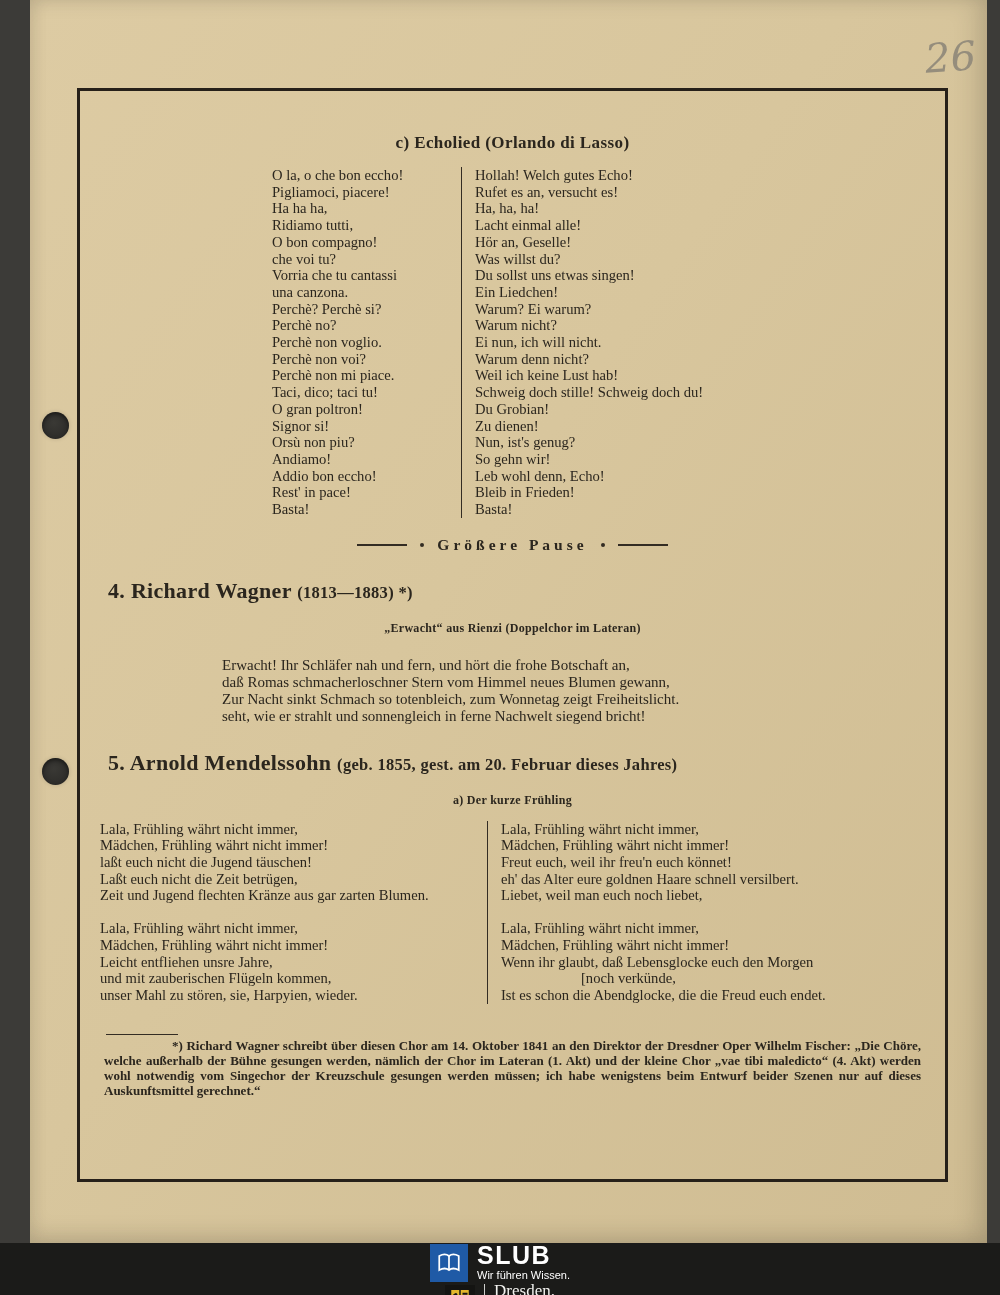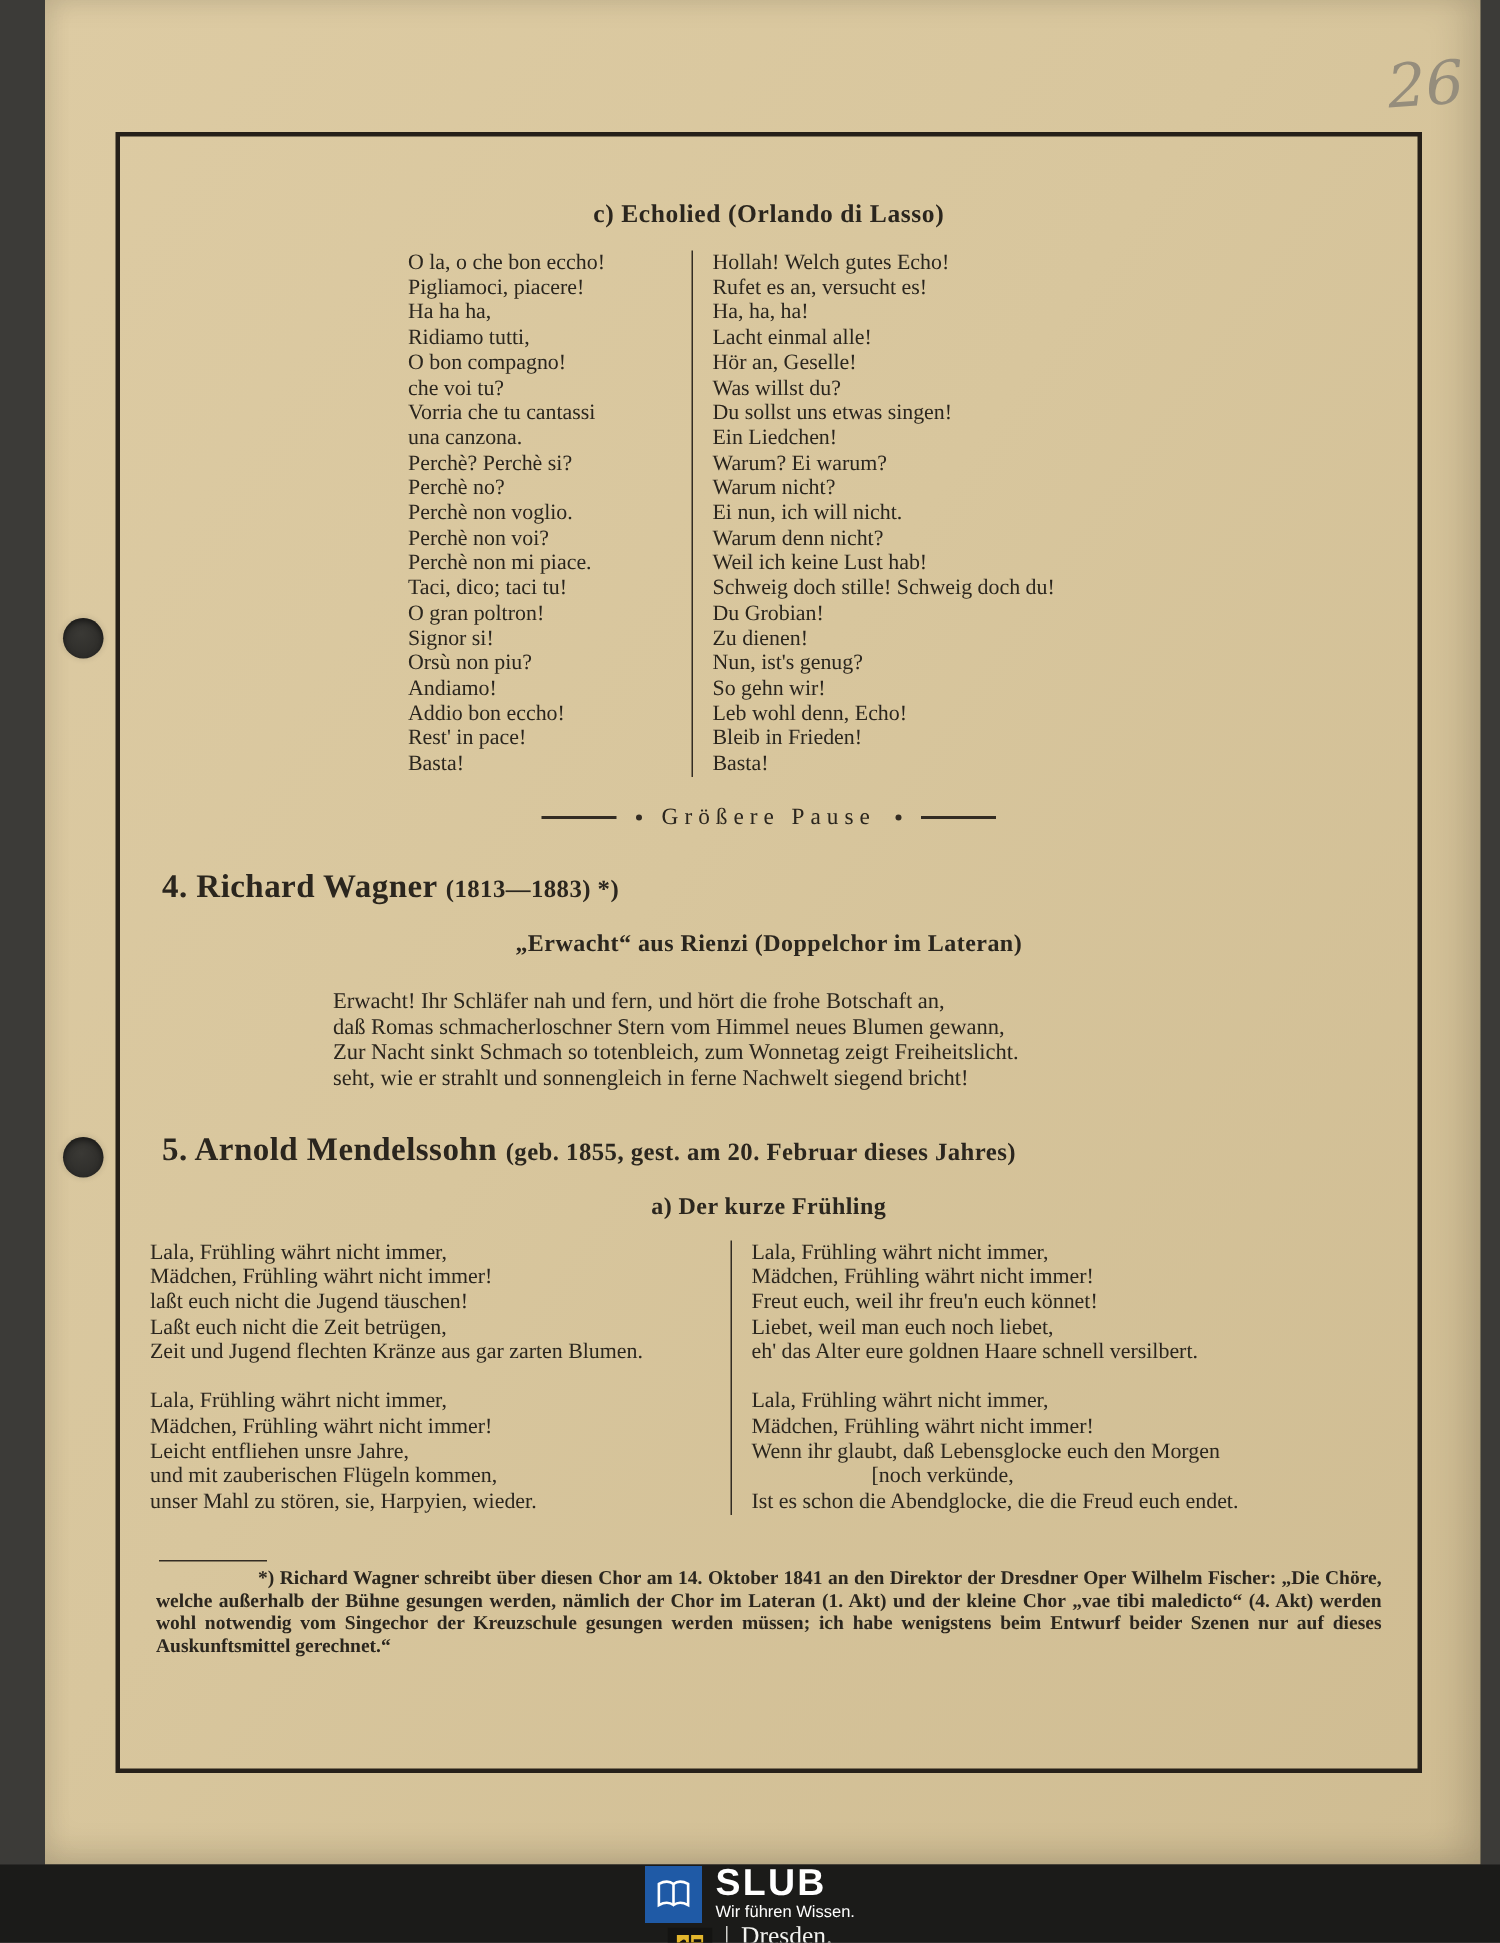--- a/index.html
+++ b/index.html
@@ -31,25 +31,25 @@
   .hang{margin-left:80px;}
   
   .echolied-cols{display:flex;margin:14px 0 0 172px;}
   .ech-left{width:189px;}
   .col-divider{border-left:1.5px solid #332c23;}
   .ech-right{padding-left:13px;}
   
   .pause{display:flex;align-items:center;justify-content:center;gap:13px;margin-top:18px;}
   .pause-rule{width:50px;border-top:2.5px solid #332c23;}
   .pause-dot{width:4px;height:4px;border-radius:50%;background:#332c23;}
-  .pause-label{font-size:15.5px;font-weight:normal;letter-spacing:4px;}
+  .pause-label{font-size:15.5px;font-weight:bold;letter-spacing:4px;}
   
   .composer-heading{margin:24px 0 0 8px;font-size:22px;font-weight:bold;letter-spacing:0.3px;}
   .composer-dates{font-size:16.5px;font-weight:bold;}
-  .sub-heading{text-align:center;margin-top:17px;font-size:16px;font-weight:bold;letter-spacing:0.3px;}
+  .sub-heading{text-align:center;margin-top:17px;font-size:12px;font-weight:bold;letter-spacing:0.3px;}
   .verse{margin:21px 0 0 122px;}
   .verse .line{font-size:15px;line-height:17.2px;}
   
   .fruhling-cols{display:flex;margin-top:13px;}
   .fr-left{width:387px;}
   .fr-right{padding-left:13px;flex:1;}
   .stanza + .stanza{margin-top:16px;}
   
   .footnote{margin-top:30px;padding:0 4px;}
   .footnote-rule{width:72px;border-top:1.5px solid #332c23;margin-left:2px;}
@@ -194,22 +194,22 @@
             <div class="line">und mit zauberischen Flügeln kommen,</div>
             <div class="line">unser Mahl zu stören, sie, Harpyien, wieder.</div>
           </div>
       </div>
       <div class="col-divider"></div>
       <div class="fr-right">
         <div class="stanza">
             <div class="line">Lala, Frühling währt nicht immer,</div>
             <div class="line">Mädchen, Frühling währt nicht immer!</div>
             <div class="line">Freut euch, weil ihr freu'n euch könnet!</div>
+            <div class="line">eh' das Alter eure goldnen Haare schnell versilbert.</div>
             <div class="line">Liebet, weil man euch noch liebet,</div>
-            <div class="line">eh' das Alter eure goldnen Haare schnell versilbert.</div>
           </div>
         <div class="stanza">
             <div class="line">Lala, Frühling währt nicht immer,</div>
             <div class="line">Mädchen, Frühling währt nicht immer!</div>
             <div class="line">Wenn ihr glaubt, daß Lebensglocke euch den Morgen</div>
             <div class="line hang">[noch verkünde,</div>
             <div class="line">Ist es schon die Abendglocke, die die Freud euch endet.</div>
           </div>
       </div>
     </div>

